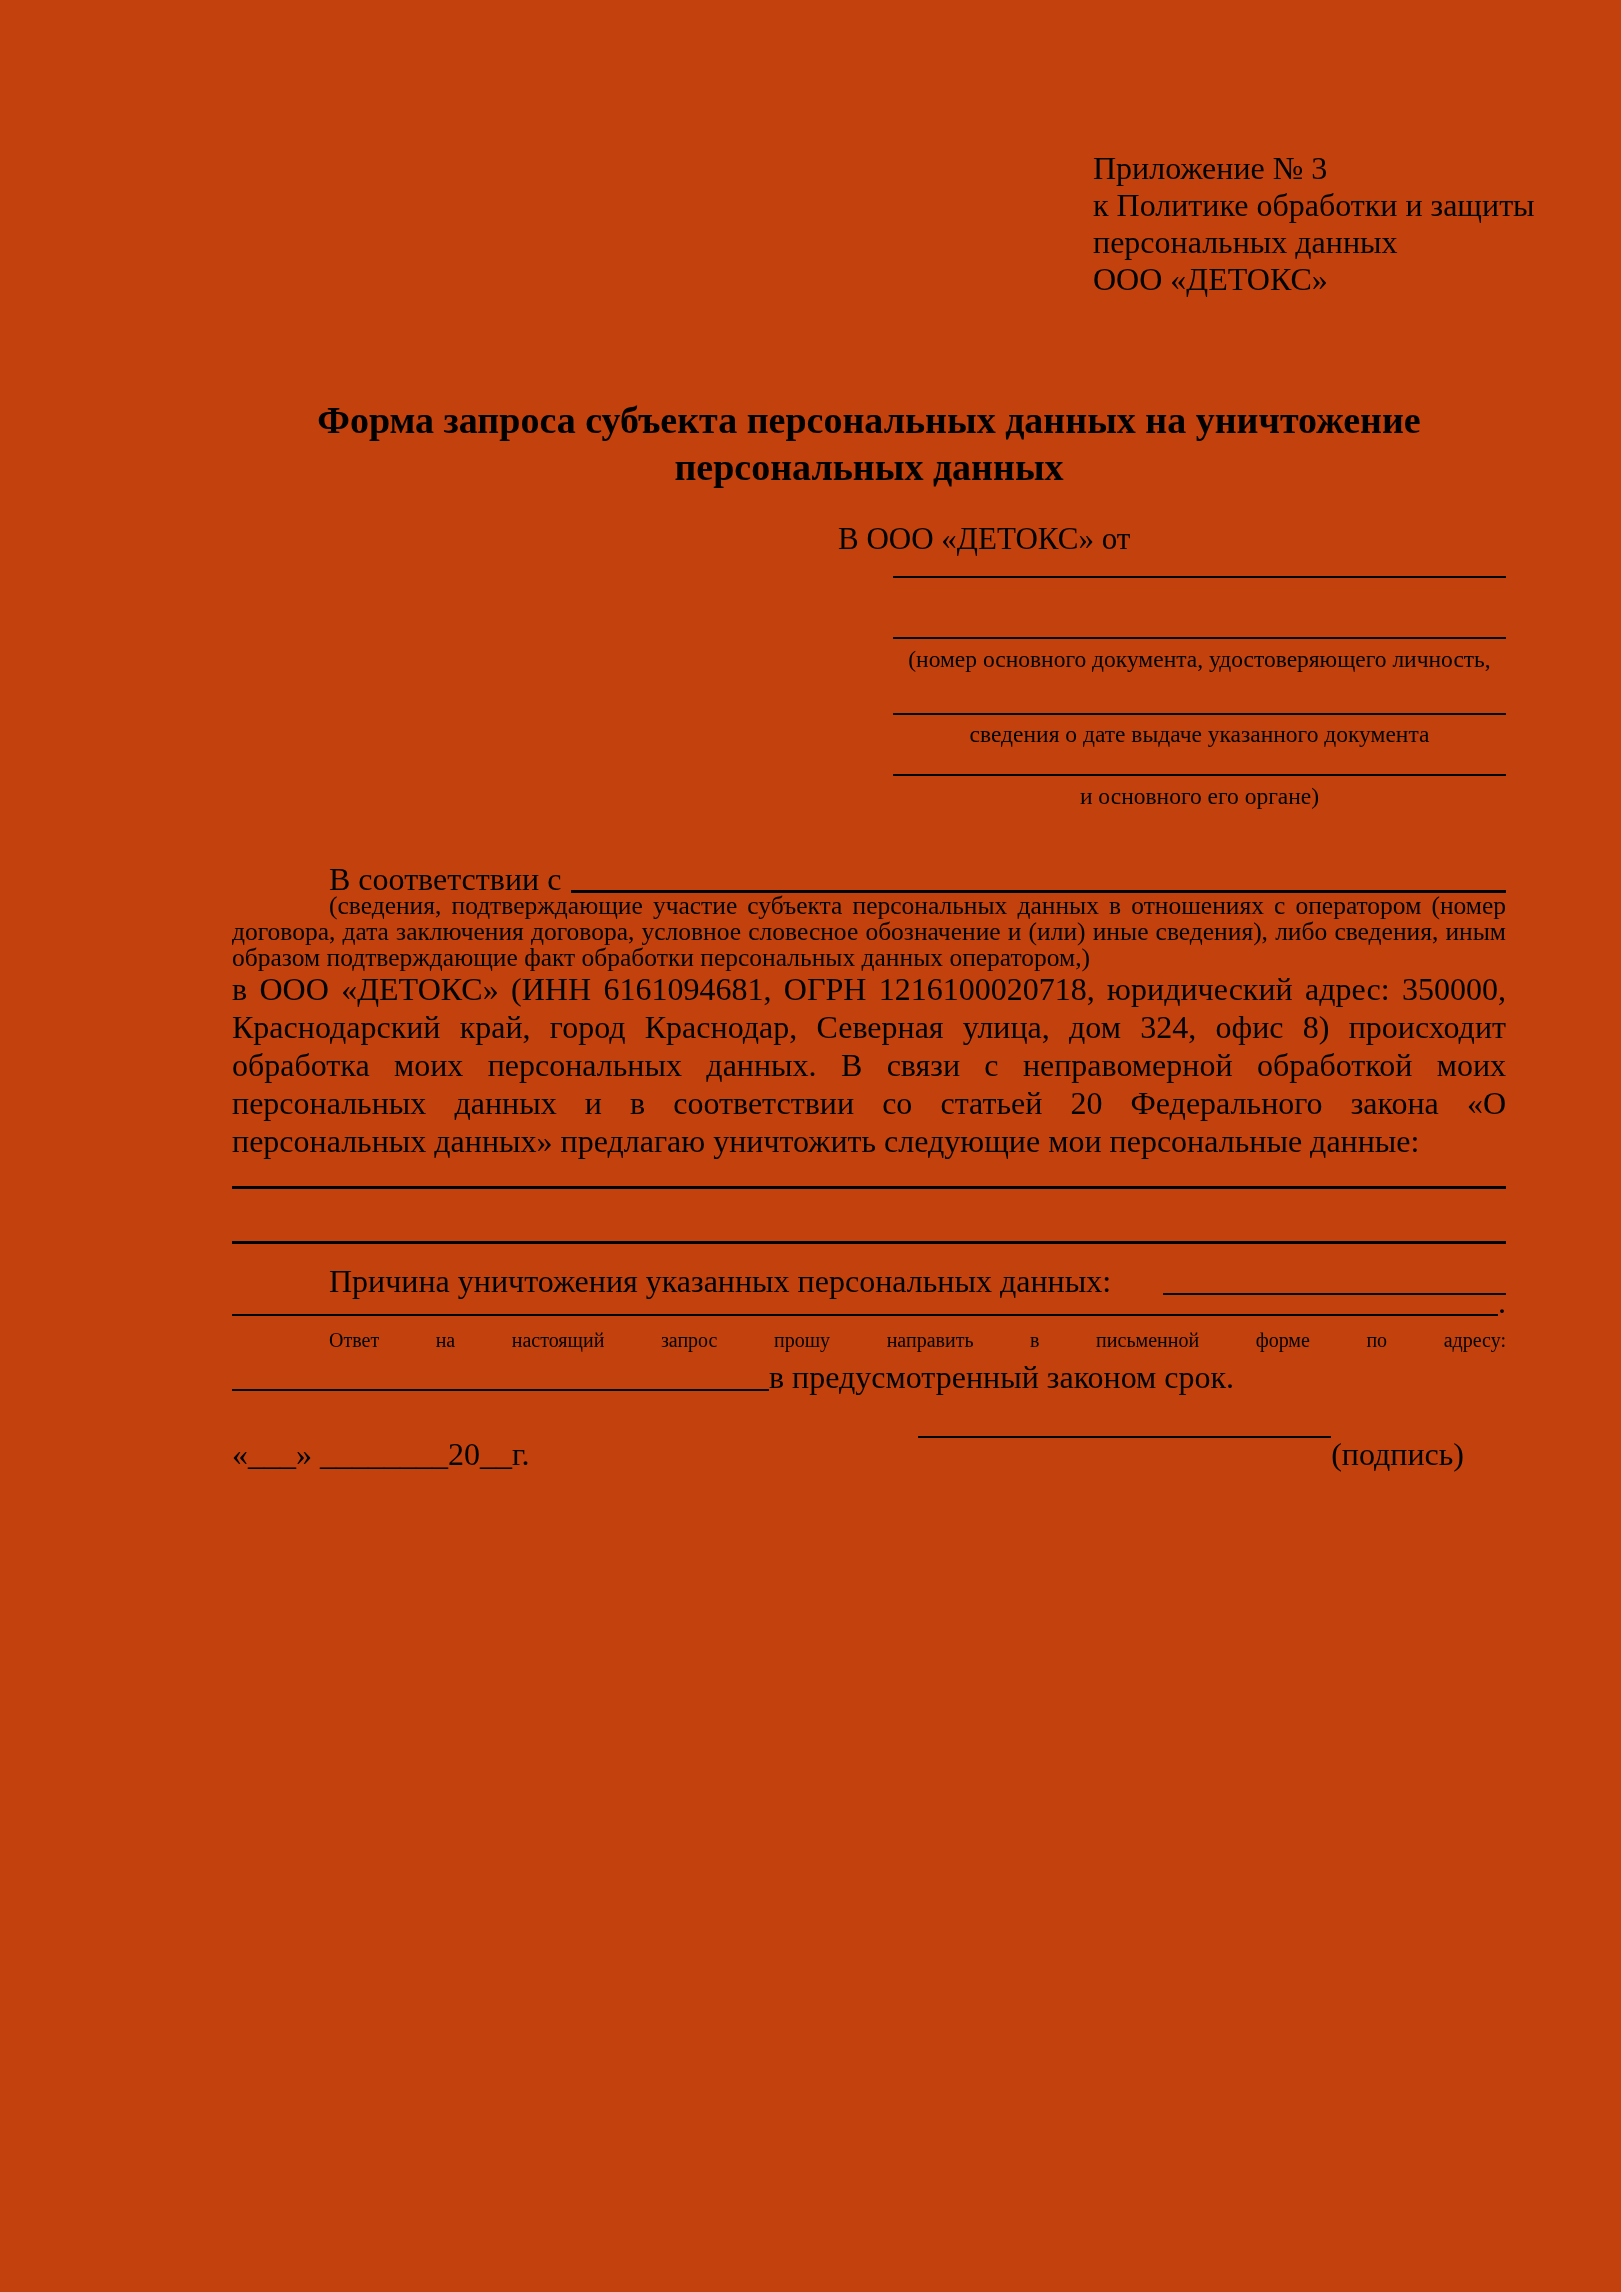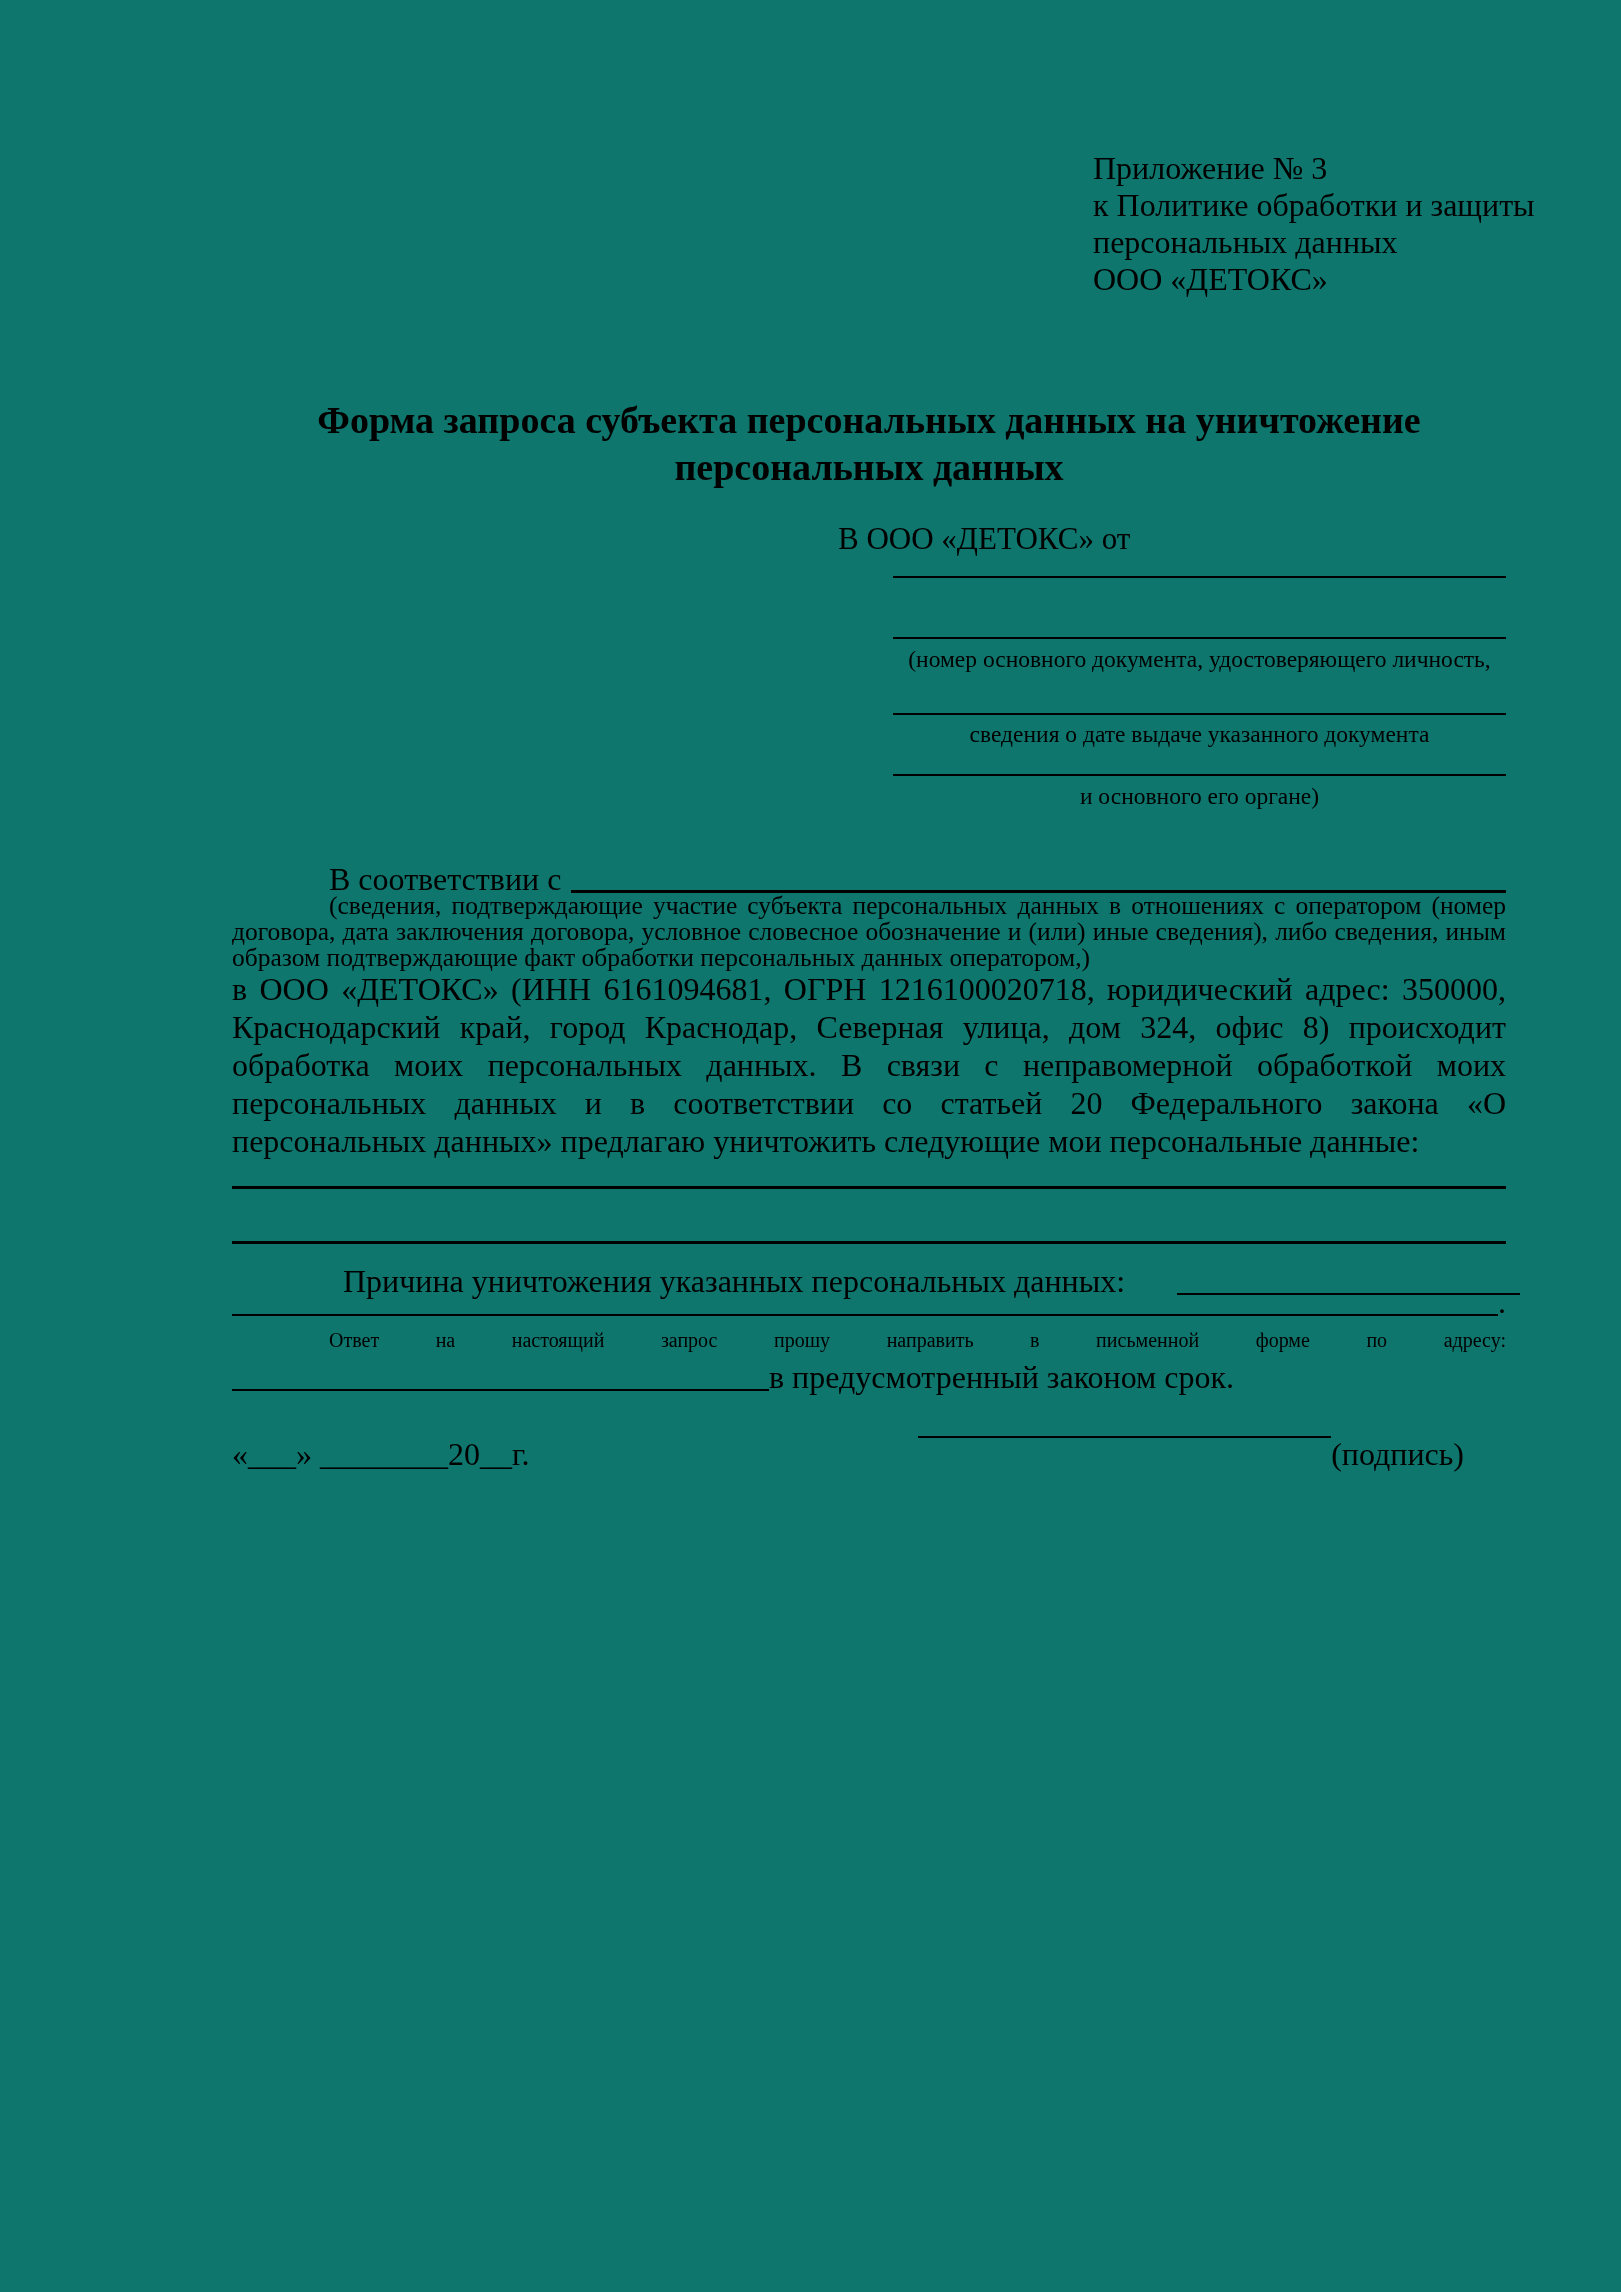--- a/index.html
+++ b/index.html
@@ -1,20 +1,20 @@
 <!DOCTYPE html>
 <html lang="ru"><head>
 <meta charset="utf-8">
 <style>
   html, body { margin: 0; padding: 0; background: #ffffff; }
   .page {
     position: relative;
     width: 1621px;
     height: 2293px;
-    background: #0f766e;
+    background: #c2410c;
     color: #000000;
     font-family: "Liberation Serif", "DejaVu Serif", serif;
     overflow: hidden;
   }
   .abs { position: absolute; }
 
   
   .header-block { left: 1093px; top: 150px; font-size: 32px; line-height: 37px; }
 
   
@@ -96,21 +96,21 @@
     <div class="fill-line"></div>
   </div>
 
   <p class="abs small-note">(сведения, подтверждающие участие субъекта персональных данных в отношениях с оператором (номер договора, дата заключения договора, условное словесное обозначение и (или) иные сведения), либо сведения, иным образом подтверждающие факт обработки персональных данных оператором,)</p>
 
   <p class="abs main-par">в ООО «ДЕТОКС» (ИНН 6161094681, ОГРН 1216100020718, юридический адрес: 350000, Краснодарский край, город Краснодар, Северная улица, дом 324, офис 8) происходит обработка моих персональных данных. В связи с неправомерной обработкой моих персональных данных и в соответствии со статьей 20 Федерального закона «О персональных данных» предлагаю уничтожить следующие мои персональные данные:</p>
 
   <div class="rule rule-thick" style="left:232px; top:1186px; width:1274px;"></div>
   <div class="rule rule-thick" style="left:232px; top:1241px; width:1274px;"></div>
 
-  <div class="abs flex-row" style="left:246px; top:1251px; width:1274px;gap:44px;">
+  <div class="abs flex-row" style="left:232px; top:1251px; width:1274px;gap:44px;">
     <span class="indent">Причина уничтожения указанных персональных данных:</span>
     <div class="fill-line-3"></div>
   </div>
 
   <div class="abs flex-row" style="left:232px; top:1284px; width:1274px;">
     <div class="fill-line-3" style="margin-left:0;"></div>
     <span>.</span>
   </div>
 
   <p class="abs response-line1">Ответ на настоящий запрос прошу направить в письменной форме по адресу:</p>

